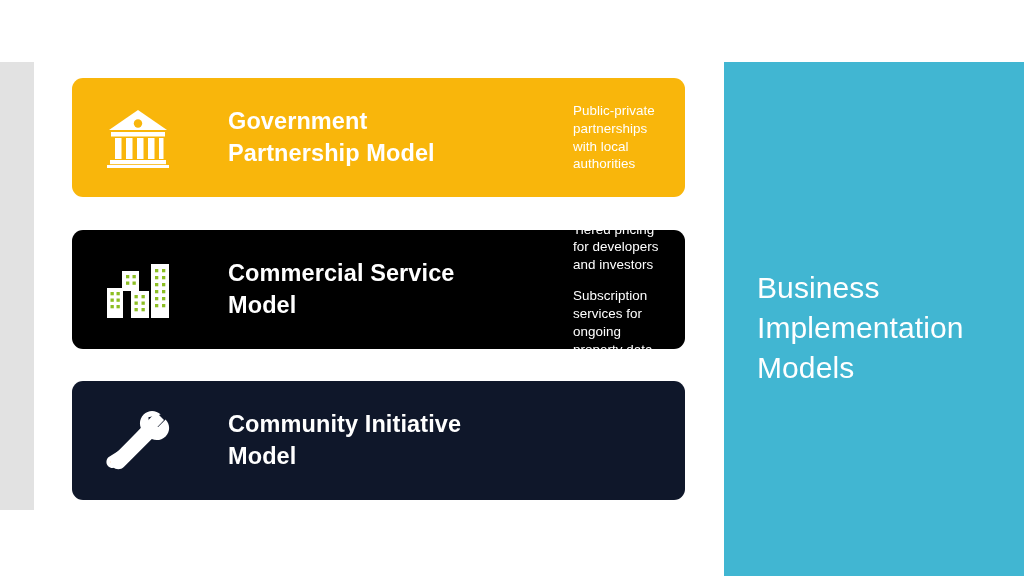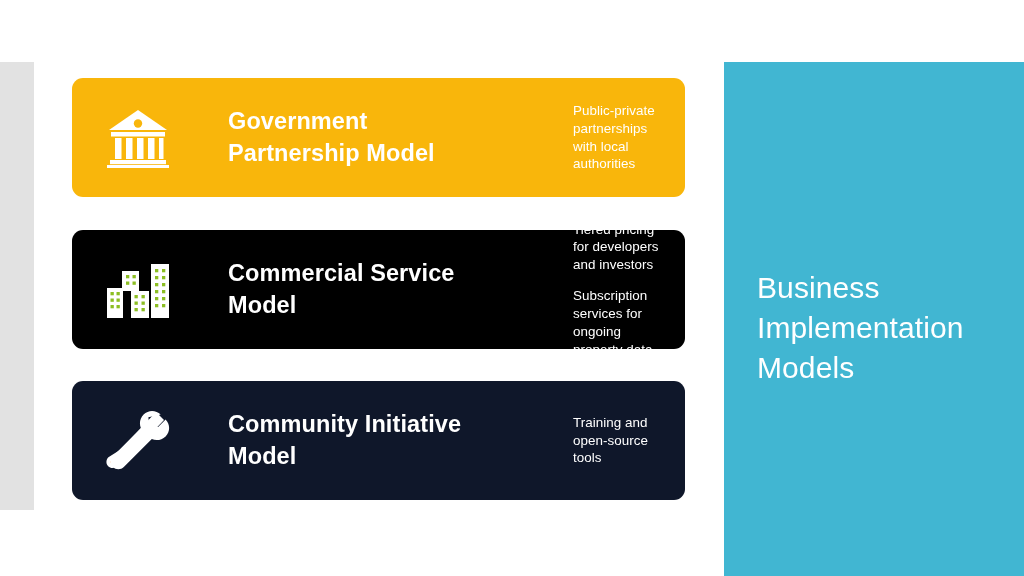--- a/index.html
+++ b/index.html
@@ -234,21 +234,20 @@
         </g>
       </svg>
     </div>
 
     <div class="headline-cell">
       <div class="headline">Community Initiative
 Model</div>
     </div>
 
     <div class="details-cell">
-      <div class="detail">Training and open-source tools</div>
     </div>
   </div>
 
   <div class="title-panel">
     <div class="title-text">Business
 Implementation
 Models</div>
   </div>
 
 </div>

